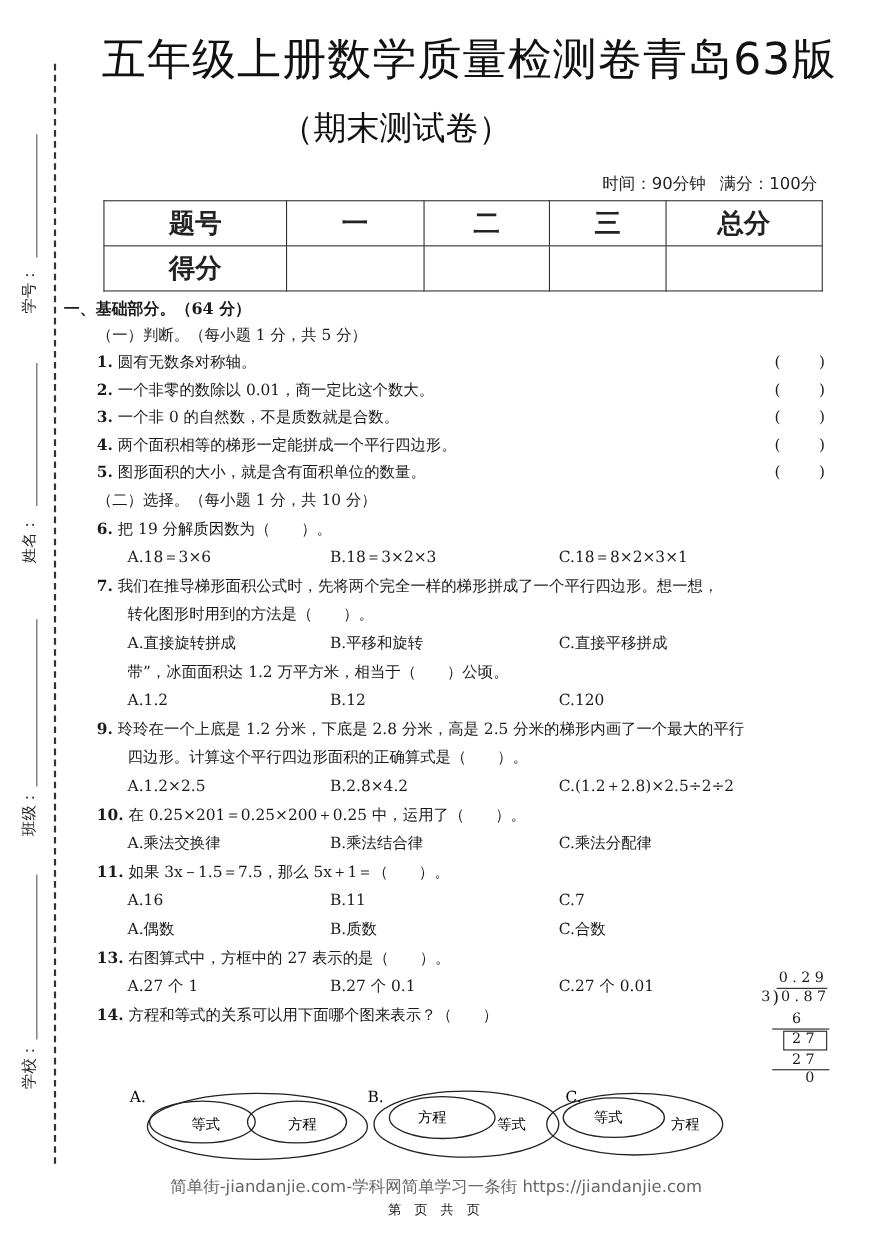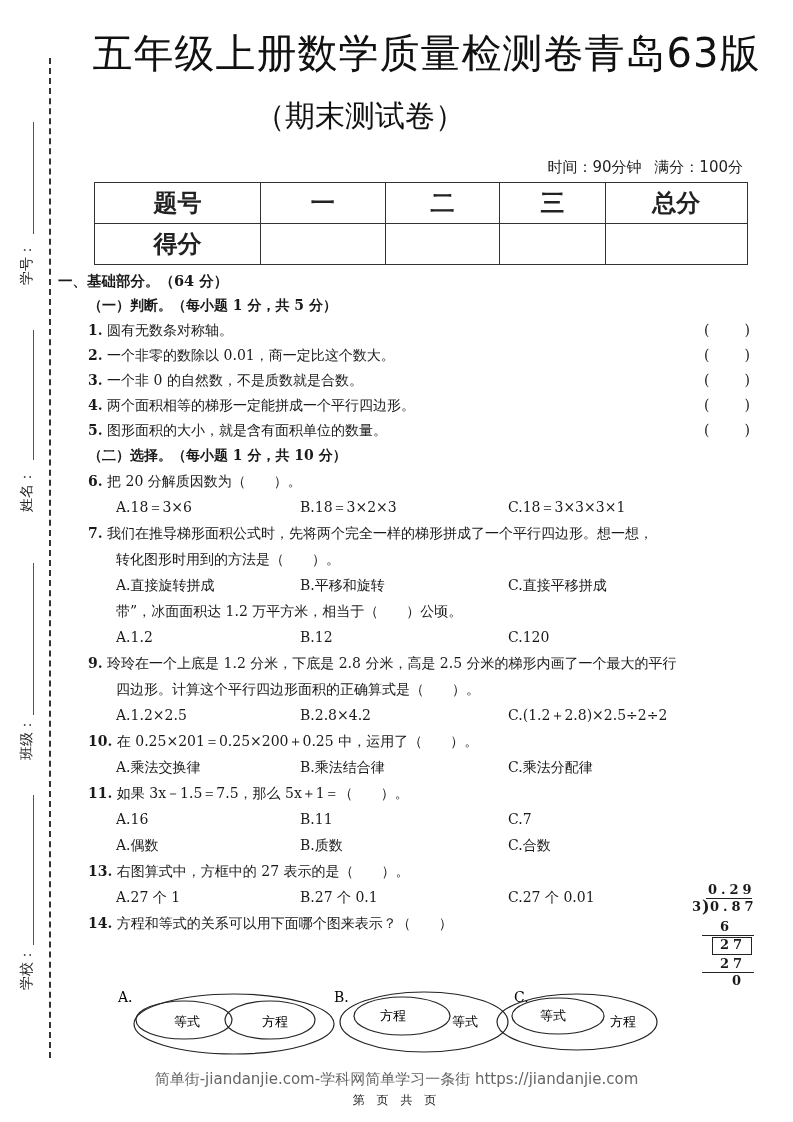--- a/index.html
+++ b/index.html
@@ -23,32 +23,32 @@
     table.score td.c4 { width: 142px; }
 
     
     .dash { left: 49px; top: 58px; height: 1000px; border-left: 2px dashed #333; }
     .margin-label { left: 18px; font-family: "DejaVu Sans", "Liberation Sans", sans-serif; font-size: 14px;
       transform: rotate(-90deg); transform-origin: left top; white-space: nowrap; color: #222; }
     .margin-line { left: 33px; width: 1px; background: #555; }
 
     .content { left: 62px; top: 268px; width: 700px; font-size: 14px; }
     .sec { font-size: 14.5px; font-weight: bold; height: 25px; line-height: 25px; }
-    .sub { padding-left: 26px; height: 25px; line-height: 25px; font-weight: bold; }
+    .sub { padding-left: 26px; height: 25px; line-height: 25px; }
     .q { padding-left: 26px; line-height: 25px; position: relative; }
     .q .num { font-weight: bold; }
     .q .paren { position: absolute; right: 12px; top: 0; width: 46px; display: flex; justify-content: space-between; }
     .opts { padding-left: 54px; height: 26px; line-height: 26px; display: flex; }
     .opts span { display: inline-block; }
     .opts .oa { width: 184px; }
     .opts .ob { width: 208px; }
     .qcont { padding-left: 54px; line-height: 26px; }
     .q2 { padding-left: 26px; line-height: 26px; }
 
-    .division { left: 692px; top: 880px; width: 70px; height: 110px; font-size: 13px; font-family: "DejaVu Serif", serif; font-weight: bold; }
+    .division { left: 692px; top: 880px; width: 70px; height: 110px; font-size: 13px; font-family: "DejaVu Serif", serif; }
     .division div { position: absolute; letter-spacing: 4px; }
 
     .venn { top: 986px; }
     .footer { left: 0; width: 793px; top: 1070px; text-align: center; font-family: "DejaVu Sans", "Liberation Sans", sans-serif; font-size: 15px; color: #666; }
     .footer2 { left: 0; width: 793px; top: 1092px; text-align: center; font-size: 12px; color: #222; letter-spacing: 4px; }
   </style>
 </head>
 <body>
 
 <div class="abs dash"></div>
@@ -129,26 +129,26 @@
     <span class="paren">
         <span>(</span>
         <span>)</span>
       </span>
   </div>
 
   <div class="sub">（二）选择。（每小题 1 分，共 10 分）</div>
 
   <div class="q2">
     <span class="num" style="font-weight:bold">6.</span>
-    <span>把 20 分解质因数为（　　）。</span>
+    <span>把 19 分解质因数为（　　）。</span>
   </div>
   <div class="opts">
     <span class="oa">A.18＝3×6</span>
     <span class="ob">B.18＝3×2×3</span>
-    <span>C.18＝3×3×3×1</span>
+    <span>C.18＝8×2×3×1</span>
   </div>
 
   <div class="q2">
     <span class="num" style="font-weight:bold">7.</span>
     <span>我们在推导梯形面积公式时，先将两个完全一样的梯形拼成了一个平行四边形。想一想，</span>
   </div>
   <div class="qcont">转化图形时用到的方法是（　　）。</div>
   <div class="opts">
     <span class="oa">A.直接旋转拼成</span>
     <span class="ob">B.平移和旋转</span>

